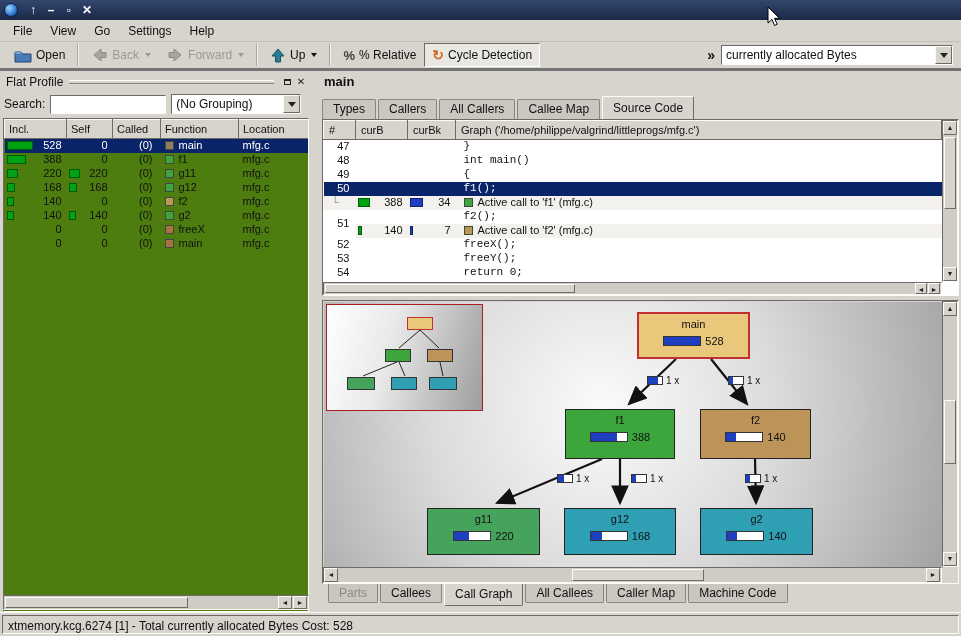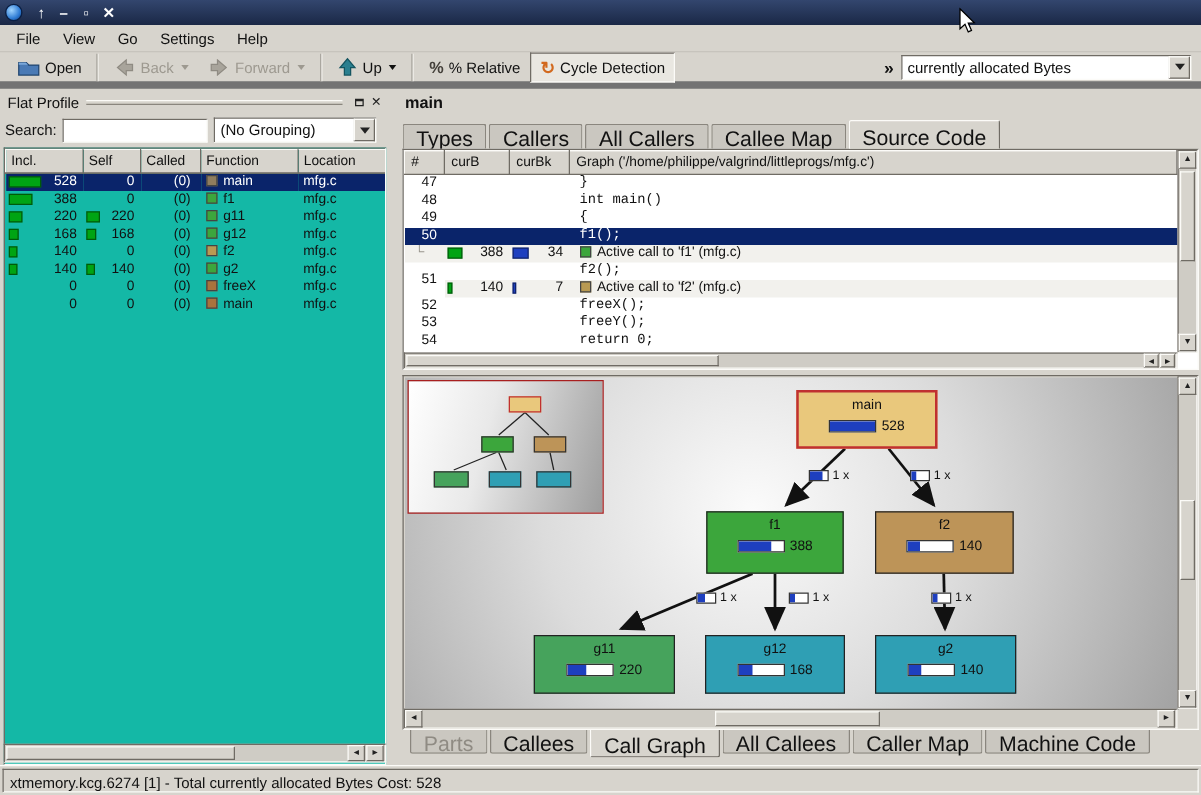--- a/index.html
+++ b/index.html
@@ -10,21 +10,21 @@
   .titlebar{position:absolute;left:0;top:0;width:961px;height:20px;background:linear-gradient(#33466e,#1a2846);display:flex;align-items:center;padding:0 4px}
   .titlebar .app-icon{width:14px;height:14px;border-radius:50%;background:radial-gradient(circle at 35% 35%,#9fd4ff,#2e7bd4 60%,#123a77);display:inline-block;margin-right:6px;border:1px solid #0a1f44}
   .title-text{flex:1;text-align:center;color:#fff;font-weight:bold;font-size:12px;letter-spacing:.2px;white-space:nowrap;overflow:hidden}
   .win-ctl{color:#fff;width:18px;text-align:center;font-size:12px;font-weight:bold;cursor:default}
 
   
   .menubar{position:absolute;left:0;top:20px;width:961px;height:22px;background:#d7d4cd;display:flex;align-items:center;padding:0 4px;border-bottom:1px solid #c2bfb8}
   .menu-item{padding:2px 9px}
 
   
-  .toolbar{position:absolute;left:0;top:42px;width:961px;height:29px;background:#d7d4cd;display:flex;align-items:center;padding:0 6px;border-bottom:6px solid #737373}
+  .toolbar{position:absolute;left:0;top:42px;width:961px;height:29px;background:#d7d4cd;display:flex;align-items:center;padding:0 6px;border-bottom:3px solid #737373}
   .tb-btn{display:flex;align-items:center;gap:4px;padding:3px 7px;border:1px solid transparent;white-space:nowrap}
   .tb-btn.pressed{background:#e9e7e1;border:1px solid;border-color:#6f6b64 #fcfbf8 #fcfbf8 #6f6b64}
   .tb-btn.disabled{color:#9d9990}
   .tb-sep{width:2px;height:22px;border-left:1px solid #aaa7a0;border-right:1px solid #f2f0ec;margin:0 4px}
   .caret{display:inline-block;width:0;height:0;border-left:3px solid transparent;border-right:3px solid transparent;border-top:4px solid currentColor;margin-left:2px}
   .spacer{flex:1}
   .overflow{font-size:14px;font-weight:bold;margin:0 6px}
   .combo{display:flex;align-items:stretch;height:20px;width:232px;background:#fff;border:1px solid;border-color:#6f6b64 #fcfbf8 #fcfbf8 #6f6b64;margin-right:2px}
   .combo .combo-text{flex:1;padding:2px 4px;white-space:nowrap;overflow:hidden}
   .combo .combo-btn{width:17px;background:#d7d4cd;border:1px solid;border-color:#fcfbf8 #6f6b64 #6f6b64 #fcfbf8;display:flex;align-items:center;justify-content:center}
@@ -33,21 +33,21 @@
   
   .dock{position:absolute;left:2px;top:71px;width:308px;height:541px}
   .dock-caption{position:absolute;left:2px;top:2px;right:2px;height:17px;display:flex;align-items:center}
   .dock-caption .cap-text{font-size:12px;padding-left:2px}
   .dock-grip{flex:1;height:4px;margin:0 6px;border-top:1px solid #fcfbf8;border-bottom:1px solid #8a867e}
   .dock-btn{width:14px;height:14px;display:flex;align-items:center;justify-content:center;font-size:10px;color:#222}
   .float-glyph{width:7px;height:6px;border:1px solid #222;border-top-width:2px;display:inline-block}
   .search-row{position:absolute;left:2px;top:22px;right:2px;height:22px;display:flex;align-items:center;gap:5px}
   .search-input{width:116px;height:19px;background:#fff;border:1px solid;border-color:#6f6b64 #fcfbf8 #fcfbf8 #6f6b64;font-size:12px;padding:0 3px;font-family:"Liberation Sans",sans-serif}
   .grp-combo{width:130px}
-  .fp-frame{position:absolute;left:1px;top:47px;width:306px;height:494px;background:#14b8a6;border:1px solid;border-color:#6f6b64 #fcfbf8 #fcfbf8 #6f6b64;overflow:hidden}
+  .fp-frame{position:absolute;left:1px;top:47px;width:306px;height:494px;background:#4d7c0f;border:1px solid;border-color:#6f6b64 #fcfbf8 #fcfbf8 #6f6b64;overflow:hidden}
   table{border-collapse:collapse;table-layout:fixed}
   .fp-table{width:100%}
   .fp-table th{height:19px;background:#d7d4cd;border:1px solid;border-color:#fcfbf8 #6f6b64 #6f6b64 #fcfbf8;font-weight:normal;font-size:11px;text-align:left;padding:0 4px;white-space:nowrap;overflow:hidden}
   .fp-table td{height:14px;font-size:11px;line-height:13px;padding:0;white-space:nowrap;overflow:hidden}
   .fp-table tr.sel td{background:#0a246a;color:#fff}
   .rel{position:relative;height:13px}
   .gbar{position:absolute;left:2px;top:2px;height:9px;border:1px solid rgba(0,0,0,.45)}
   .numr{display:block;text-align:right;padding-right:5px}
   .c-called{text-align:right;padding-right:8px !important}
   .fname-cell{padding-left:4px !important}
@@ -56,21 +56,21 @@
   
   .sb{position:absolute;background:#cfccc5;border:1px solid;border-color:#6f6b64 #fcfbf8 #fcfbf8 #6f6b64}
   .sb-thumb{position:absolute;background:#d7d4cd;border:1px solid;border-color:#fcfbf8 #6f6b64 #6f6b64 #fcfbf8}
   .sb-btn{position:absolute;background:#d7d4cd;border:1px solid;border-color:#fcfbf8 #6f6b64 #6f6b64 #fcfbf8;font-size:7px;line-height:11px;text-align:center;color:#222}
 
   
   .main{position:absolute;left:318px;top:71px;width:643px;height:541px}
   .fn-title{position:absolute;left:6px;top:3px;font-weight:bold;font-size:13px}
   .tabs{position:absolute;display:flex;align-items:flex-end;gap:2px}
   .tabs-top{left:4px;top:25px;height:23px}
-  .tab{height:20px;padding:2px 10px 0;background:#cac7c0;border:1px solid #8a867e;border-bottom:none;border-radius:2px 2px 0 0;font-size:17px;white-space:nowrap}
+  .tab{height:20px;padding:2px 10px 0;background:#cac7c0;border:1px solid #8a867e;border-bottom:none;border-radius:2px 2px 0 0;font-size:12px;white-space:nowrap}
   .tab.active{height:23px;background:#d7d4cd;border-color:#fcfbf8 #6f6b64 #d7d4cd #fcfbf8;position:relative;z-index:2;padding-top:4px}
   .tabs-bottom{left:10px;top:513px;height:23px;align-items:flex-start}
   .tab.b{border:1px solid #8a867e;border-top:none;border-radius:0 0 2px 2px;height:19px}
   .tab.b.active{height:22px;background:#d7d4cd;border-color:#d7d4cd #6f6b64 #6f6b64 #fcfbf8;padding-top:3px}
   .tab.disabled{color:#8f8b83}
 
   .src-frame{position:absolute;left:4px;top:48px;width:637px;height:177px;background:#fff;border:1px solid;border-color:#6f6b64 #fcfbf8 #fcfbf8 #6f6b64;overflow:hidden}
   .src-table{position:absolute;left:0;top:0;width:calc(100% - 16px)}
   .src-table th{height:19px;background:#d7d4cd;border:1px solid;border-color:#fcfbf8 #6f6b64 #6f6b64 #fcfbf8;font-weight:normal;font-size:11px;text-align:left;padding:0 5px;white-space:nowrap;overflow:hidden}
   .src-table td{height:14px;font-size:11px;line-height:13px;white-space:nowrap;overflow:hidden;padding:0}

